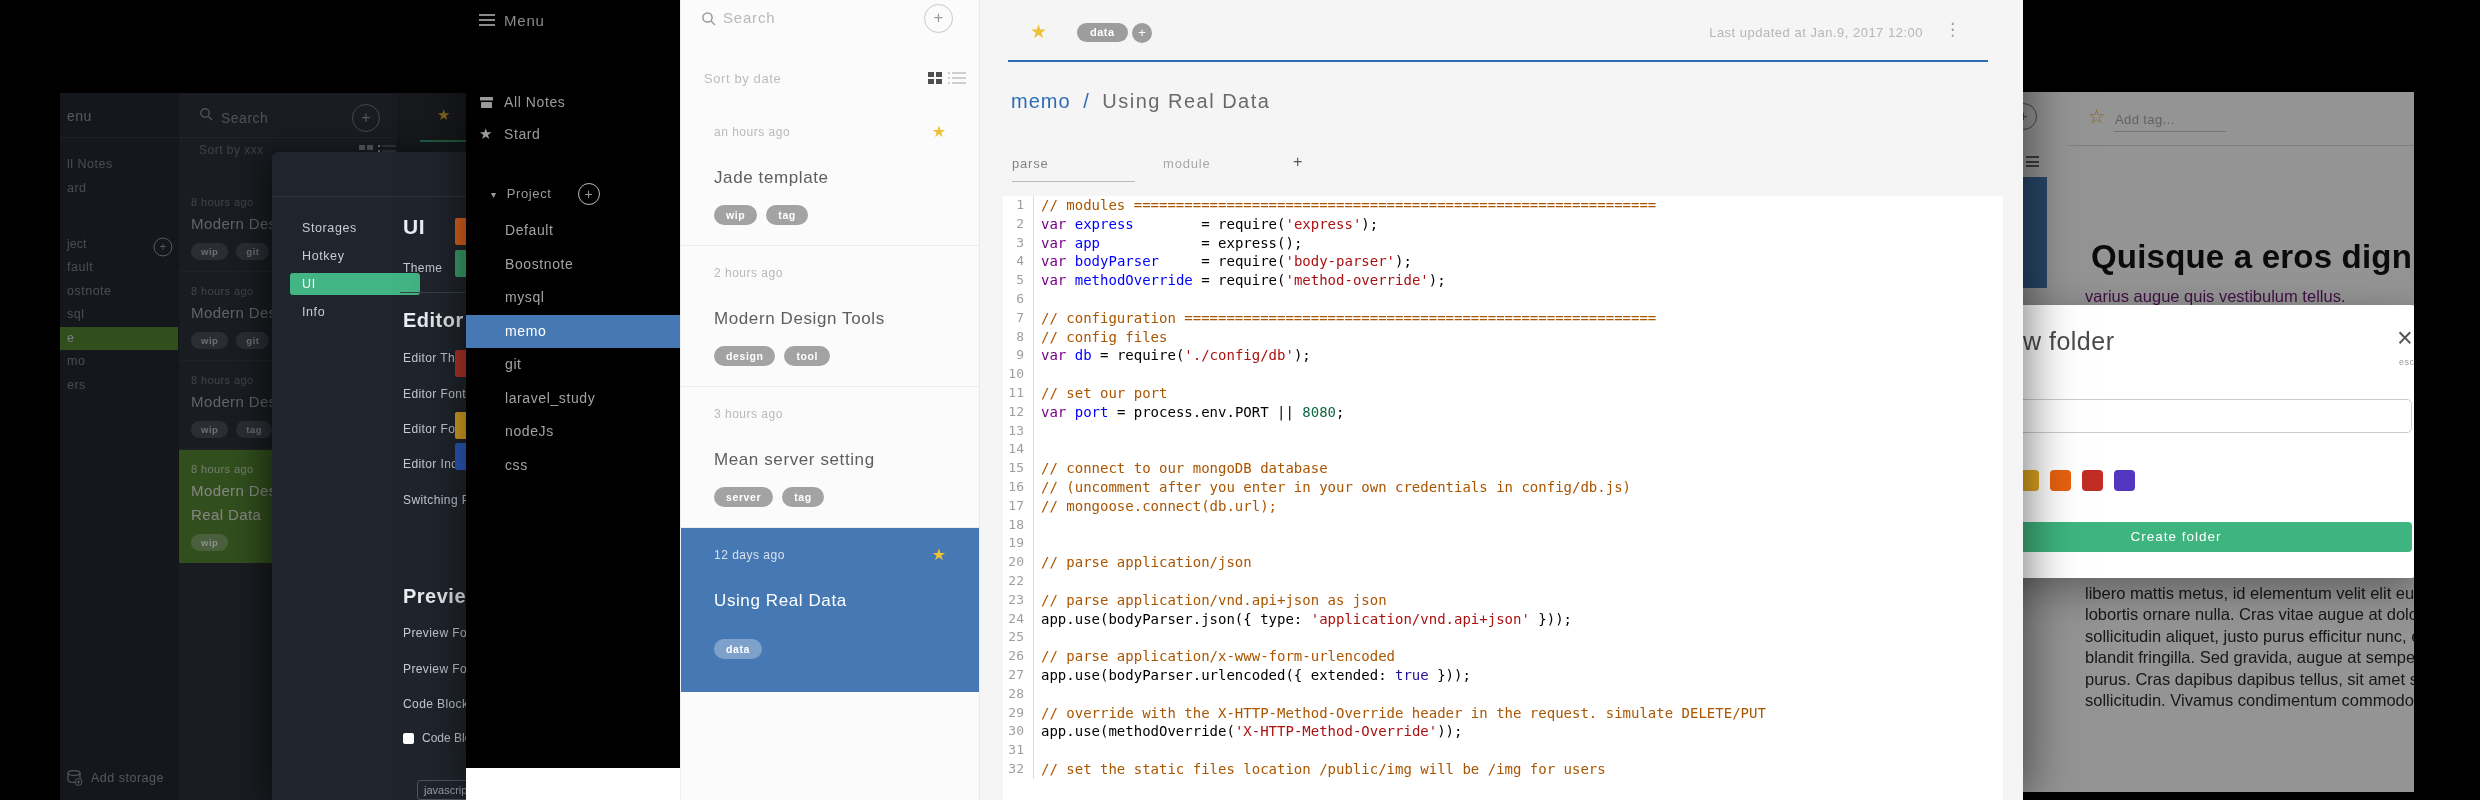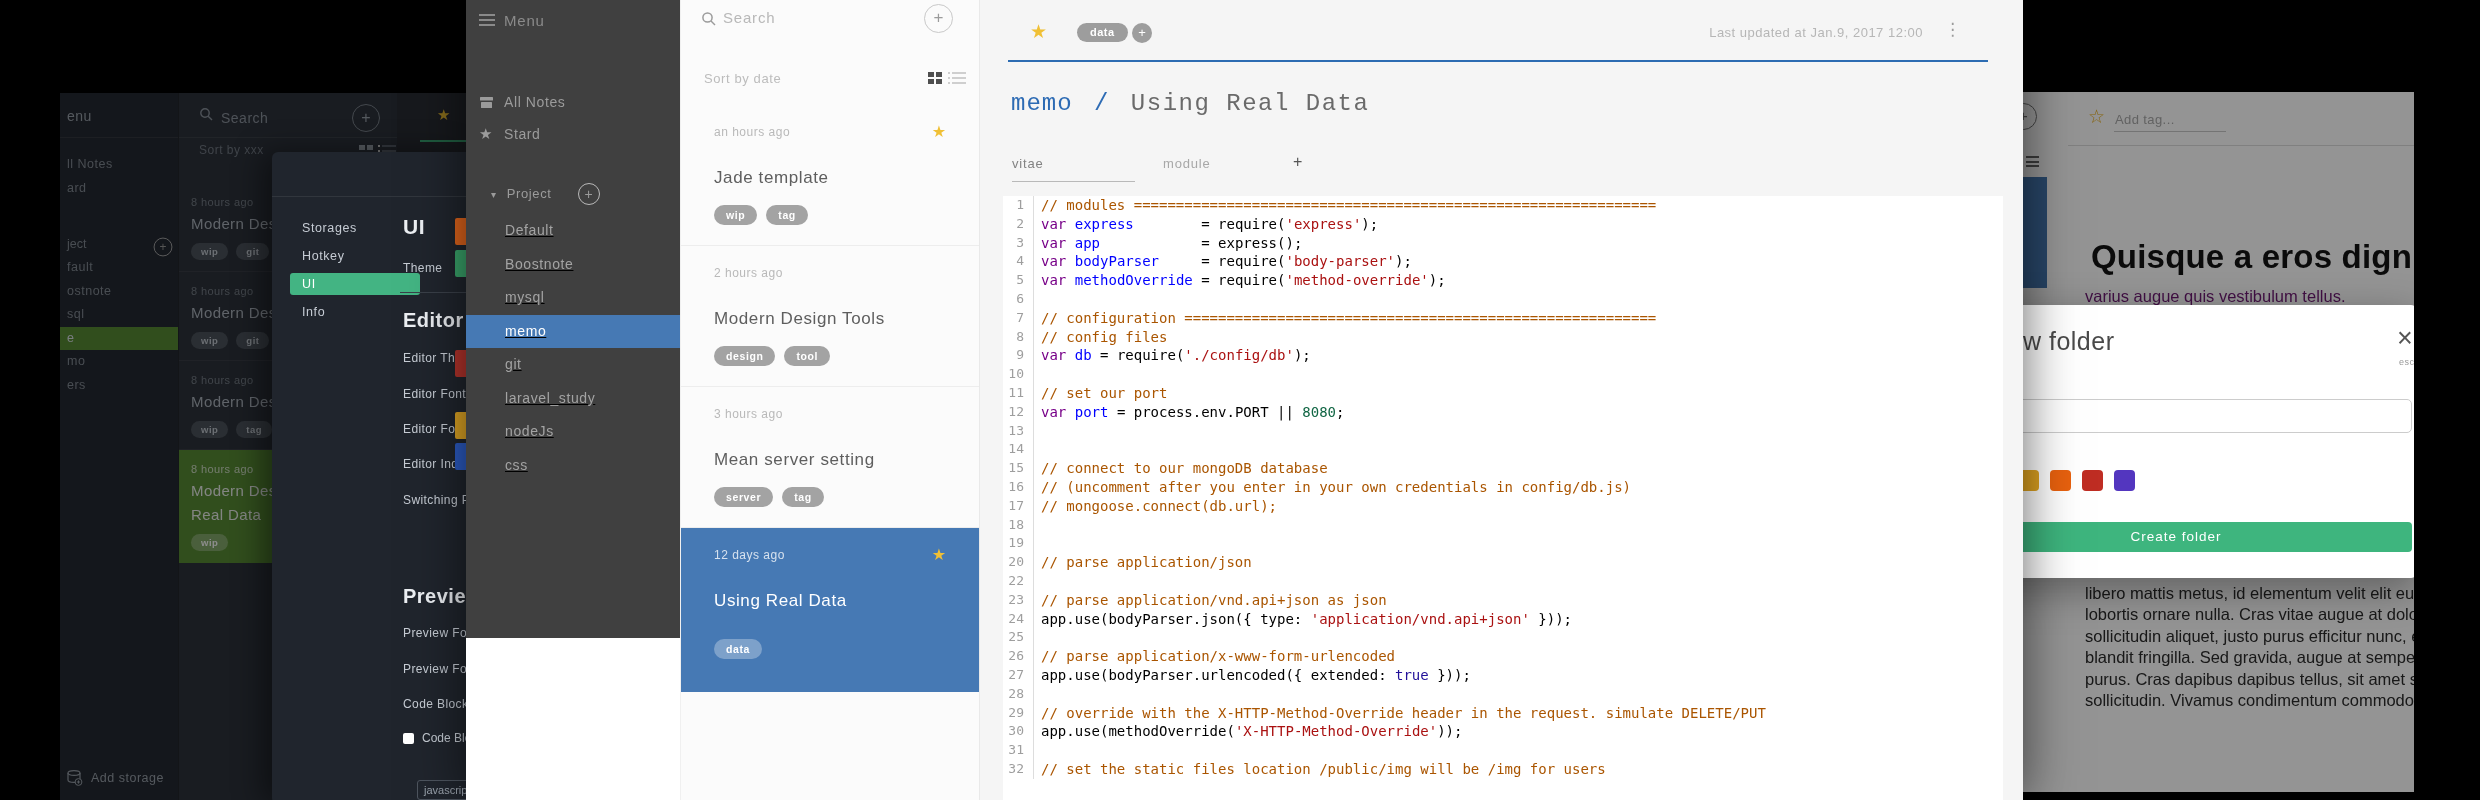--- a/index.html
+++ b/index.html
@@ -56,36 +56,36 @@
   .dm-row { position:absolute; left:131px; font-size:12px; color:#c6ccd4; letter-spacing:.4px; white-space:nowrap; }
   .dm-divider { position:absolute; left:128px; top:140px; width:90px; height:1px; background:#3a4049; }
   .dm-swatch { position:absolute; left:183px; width:18px; border-radius:2px; }
   .dm-check { position:absolute; left:131px; top:579px; display:flex; align-items:center; gap:8px; font-size:12px; color:#c6ccd4; white-space:nowrap; }
   .dm-checkbox { width:11px; height:11px; background:#fff; border-radius:2px; flex:none; }
   .dm-drop { position:absolute; left:145px; top:628px; width:58px; height:20px; border:1px solid #4d545e; border-radius:3px;
              font-size:11px; color:#99a1ab; line-height:18px; padding-left:6px; white-space:nowrap; overflow:hidden; }
 
   
   #main-win { left:466px; top:0; width:1557px; height:800px; background:#fff; z-index:3; box-shadow:0 0 50px rgba(0,0,0,.6); }
-  .m-side { position:absolute; left:0; top:0; width:214px; height:638px; background:#404040; }
+  .m-side { position:absolute; left:0; top:0; width:214px; height:768px; background:#000000; }
   .m-list { position:absolute; left:214px; top:0; width:300px; height:800px; background:#fbfbfb;
             border-left:1px solid #f0f0f0; border-right:1px solid #e9e9e9; }
   .m-edit { position:absolute; left:514px; top:0; width:1043px; height:800px; background:#f5f5f5; }
 
   .m-menubar { position:relative; height:44px; }
   .hamburger { position:absolute; left:13px; top:14px; width:16px; height:12px; }
   .hamburger i { display:block; height:2px; background:#8a8a8a; margin-bottom:3px; }
   .m-menu-label { position:absolute; left:38px; top:12px; font-size:15px; color:#8a8a8a; letter-spacing:.8px; }
   .m-nav { margin-top:42px; }
   .m-nav-item { position:relative; height:32px; line-height:32px; padding-left:38px; font-size:14px; color:#9b9b9b; letter-spacing:.6px; }
   .m-nav-item .ic { position:absolute; left:13px; top:0; width:16px; height:32px; display:flex; align-items:center; color:#9b9b9b; }
   .m-proj { position:relative; margin-top:32px; height:24px; line-height:24px; padding-left:25px; font-size:13px; color:#9b9b9b; letter-spacing:.6px; }
   .m-proj .tri { margin-right:6px; font-size:10px; color:#9b9b9b; }
   .m-proj .plus-ring { position:absolute; left:112px; top:1px; }
-  #m-folders { margin-top:8px;text-decoration:underline; }
+  #m-folders { margin-top:8px; }
   .m-folder { height:33.5px; line-height:33.5px; padding-left:39px; font-size:14px; color:#a3a3a3; letter-spacing:.6px; }
   .m-folder.sel { background:#4679b4; color:#fff; }
 
   .plus-ring { width:22px; height:22px; border:1px solid #b9b9b9; border-radius:50%; color:#9b9b9b;
                font-size:14px; text-align:center; line-height:20px; }
 
   .m-search-icon { position:absolute; left:20px; top:11px; }
   .m-search-text { position:absolute; left:42px; top:9px; font-size:15px; color:#b8b8b8; letter-spacing:.8px; }
   .m-list .plus-big { position:absolute; left:243px; top:4px; width:29px; height:29px; border:1.5px solid #c9c9c9; border-radius:50%;
                       color:#9b9b9b; font-size:17px; text-align:center; line-height:26px; }
@@ -110,21 +110,21 @@
   .m-note.sel .m-pill { background:rgba(255,255,255,.3); }
 
   .e-star { position:absolute; left:50px; top:20px; color:#f0c035; font-size:19px; }
   .e-pill { position:absolute; left:97px; top:23px; height:19px; line-height:19px; background:#9d9d9d; color:#fff;
             font-size:11px; font-weight:bold; padding:0 13px; border-radius:10px; letter-spacing:.5px; }
   .e-plus { position:absolute; left:152px; top:23px; width:20px; height:20px; background:#9d9d9d; color:#fff;
             border-radius:50%; text-align:center; line-height:19px; font-size:13px; }
   .e-updated { position:absolute; right:100px; top:25px; font-size:13px; color:#b6b6b6; letter-spacing:.5px; }
   .e-dots { position:absolute; right:62px; top:19px; font-size:17px; color:#9b9b9b; }
   .e-blueline { position:absolute; left:28px; top:60px; width:980px; height:2px; background:#2d6cb2; }
-  .e-crumb { position:absolute; left:31px; top:90px; font-size:24px; letter-spacing:1px; white-space:nowrap;font-family:Liberation Mono, monospace; }
+  .e-crumb { position:absolute; left:31px; top:90px; font-size:20px; letter-spacing:1px; white-space:nowrap; }
   .e-crumb .folder, .e-crumb .sep { color:#2d6bb4; }
   .e-crumb .sep { padding:0 6px; }
   .e-crumb .note { color:#6a6a6a; letter-spacing:1.5px; }
   .e-tab { position:absolute; top:156px; font-size:13px; color:#a8a8a8; letter-spacing:.8px; }
   .e-tab.active { color:#828282; }
   .e-tabline { position:absolute; left:32px; top:181px; width:123px; height:1px; background:#b9b9b9; }
 
   .code-pane { position:absolute; left:23px; top:196px; width:1000px; height:604px; background:#fff; overflow:hidden;
                font-family:"DejaVu Sans Mono","Liberation Mono",monospace; font-size:14px; }
   .code-row { display:flex; height:18.8px; line-height:18.8px; white-space:pre; }
@@ -391,21 +391,21 @@
       <span class="e-plus">+</span>
       <span class="e-updated">Last updated at Jan.9, 2017 12:00</span>
       <span class="e-dots">⋮</span>
       <div class="e-blueline"></div>
       <div class="e-crumb">
         <span class="folder">memo</span>
         <span class="sep">/</span>
         <span class="note">Using Real Data</span>
       </div>
       <div id="e-tabs">
-          <div class="e-tab active" style="left: 32px;">vitae</div>
+          <div class="e-tab active" style="left: 32px;">parse</div>
           <div class="e-tab" style="left: 183px;">module</div>
           <div class="e-tab" style="left: 313px; font-size: 16px; color: rgb(85, 85, 85); top: 153px;">+</div>
         </div>
       <div class="e-tabline"></div>
       <div class="code-pane" id="code-pane">
           <div class="code-row"><span class="ln">1</span><span class="cl"><span class="tok-c">// modules ==============================================================</span></span></div>
           <div class="code-row"><span class="ln">2</span><span class="cl"><span class="tok-k">var</span><span class="tok-p"> </span><span class="tok-d">express</span><span class="tok-p">        = require(</span><span class="tok-s">'express'</span><span class="tok-p">);</span></span></div>
           <div class="code-row"><span class="ln">3</span><span class="cl"><span class="tok-k">var</span><span class="tok-p"> </span><span class="tok-d">app</span><span class="tok-p">            = express();</span></span></div>
           <div class="code-row"><span class="ln">4</span><span class="cl"><span class="tok-k">var</span><span class="tok-p"> </span><span class="tok-d">bodyParser</span><span class="tok-p">     = require(</span><span class="tok-s">'body-parser'</span><span class="tok-p">);</span></span></div>
           <div class="code-row"><span class="ln">5</span><span class="cl"><span class="tok-k">var</span><span class="tok-p"> </span><span class="tok-d">methodOverride</span><span class="tok-p"> = require(</span><span class="tok-s">'method-override'</span><span class="tok-p">);</span></span></div>

